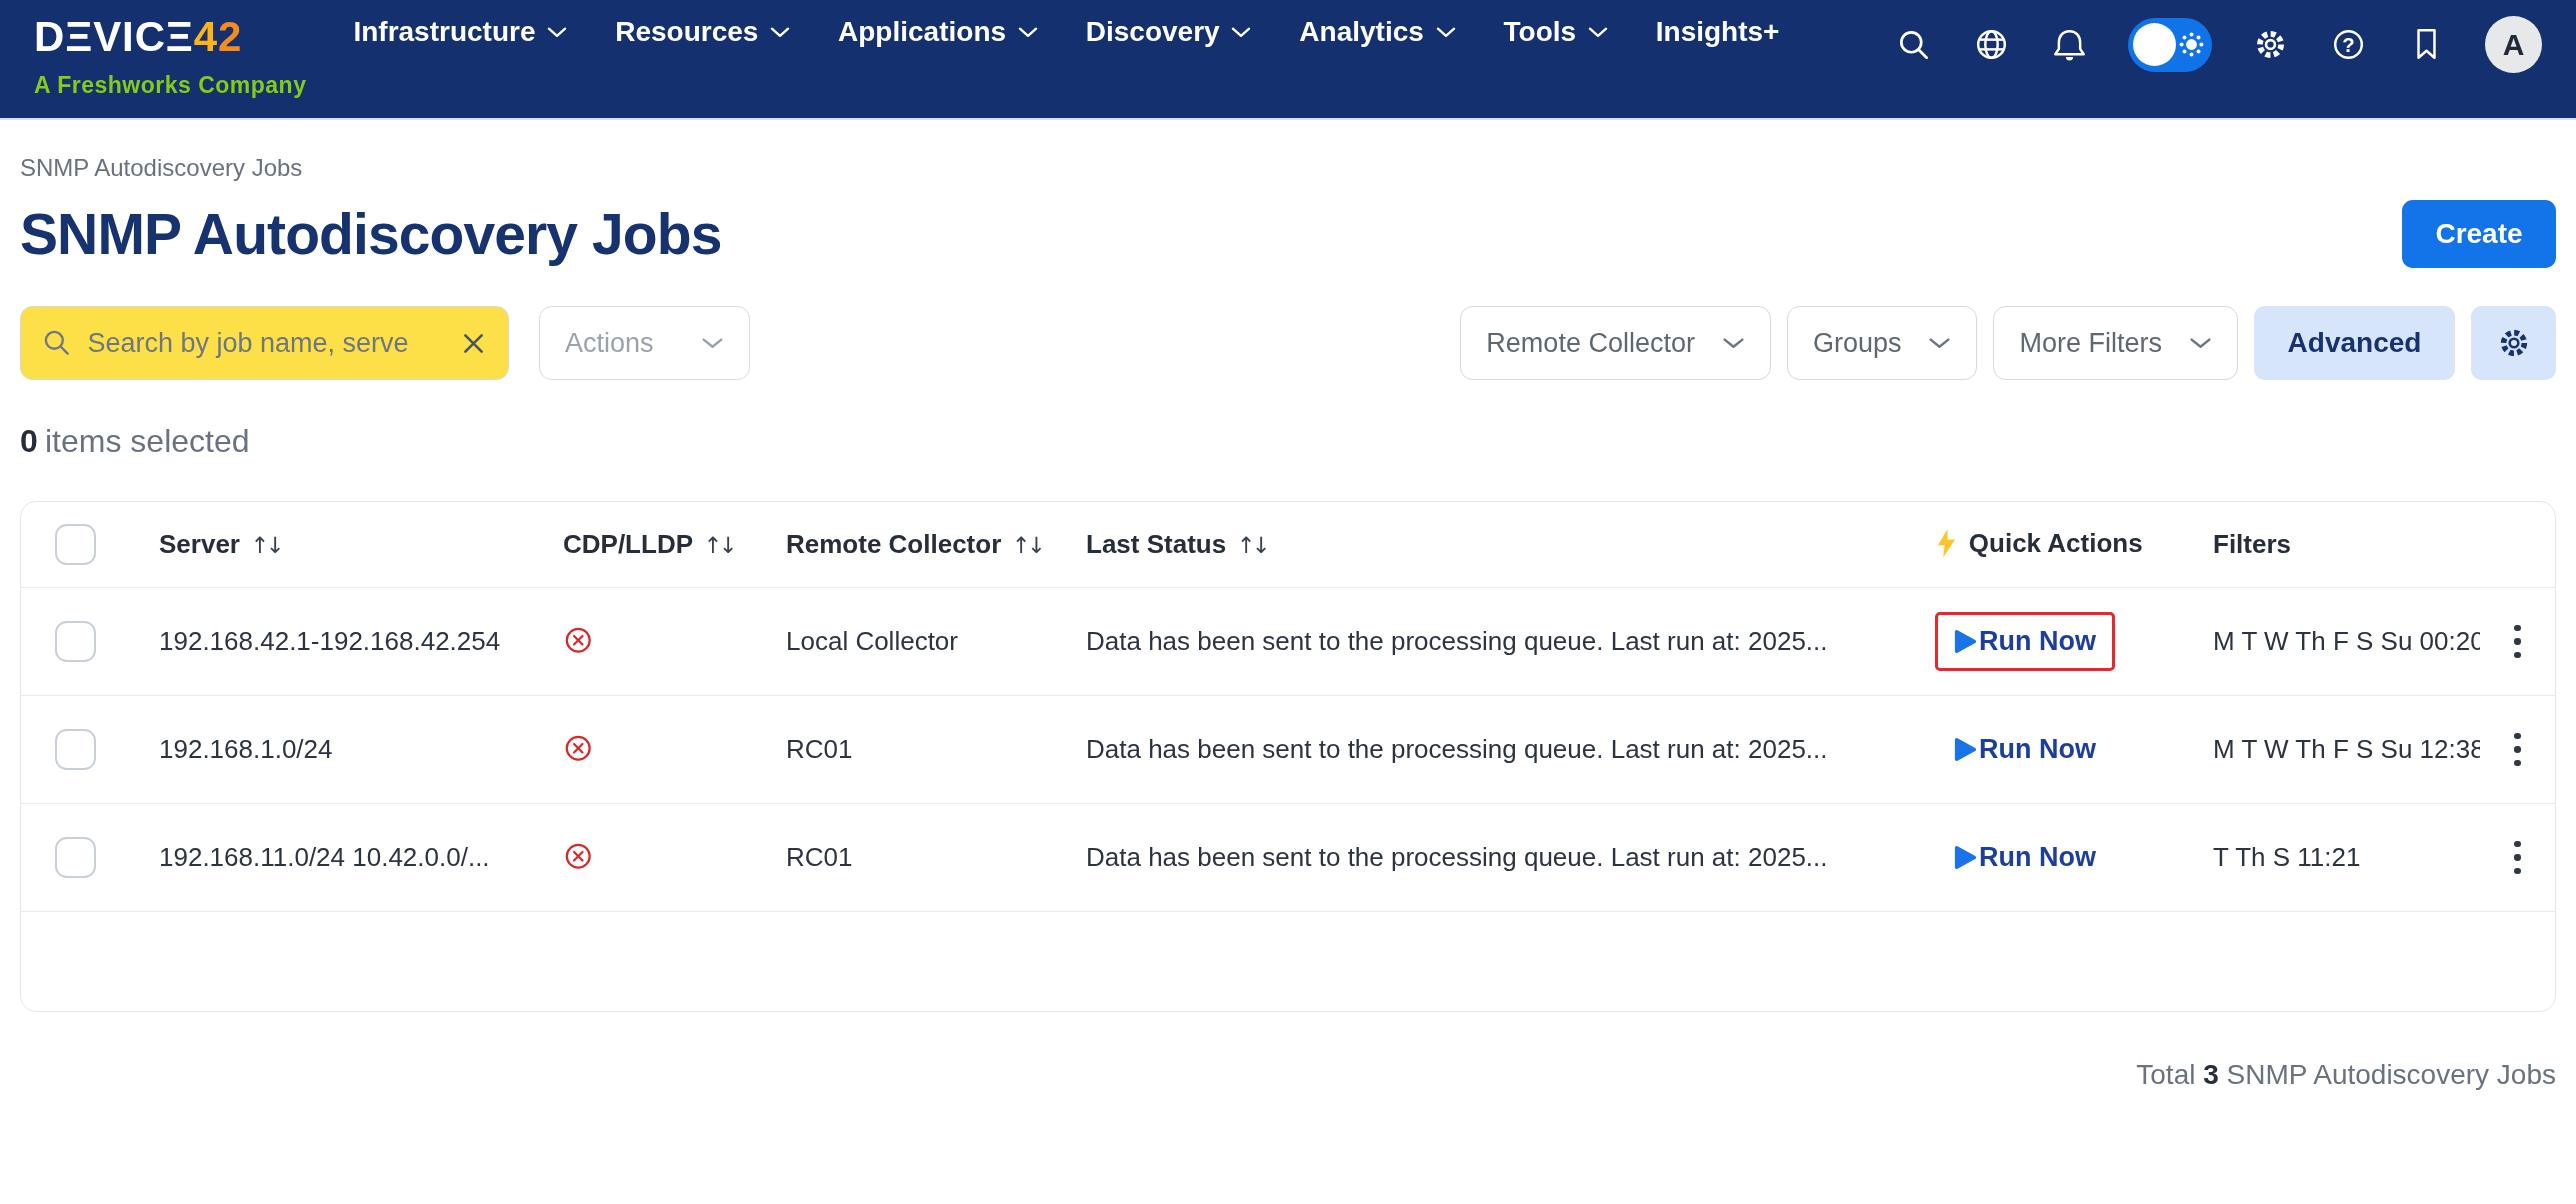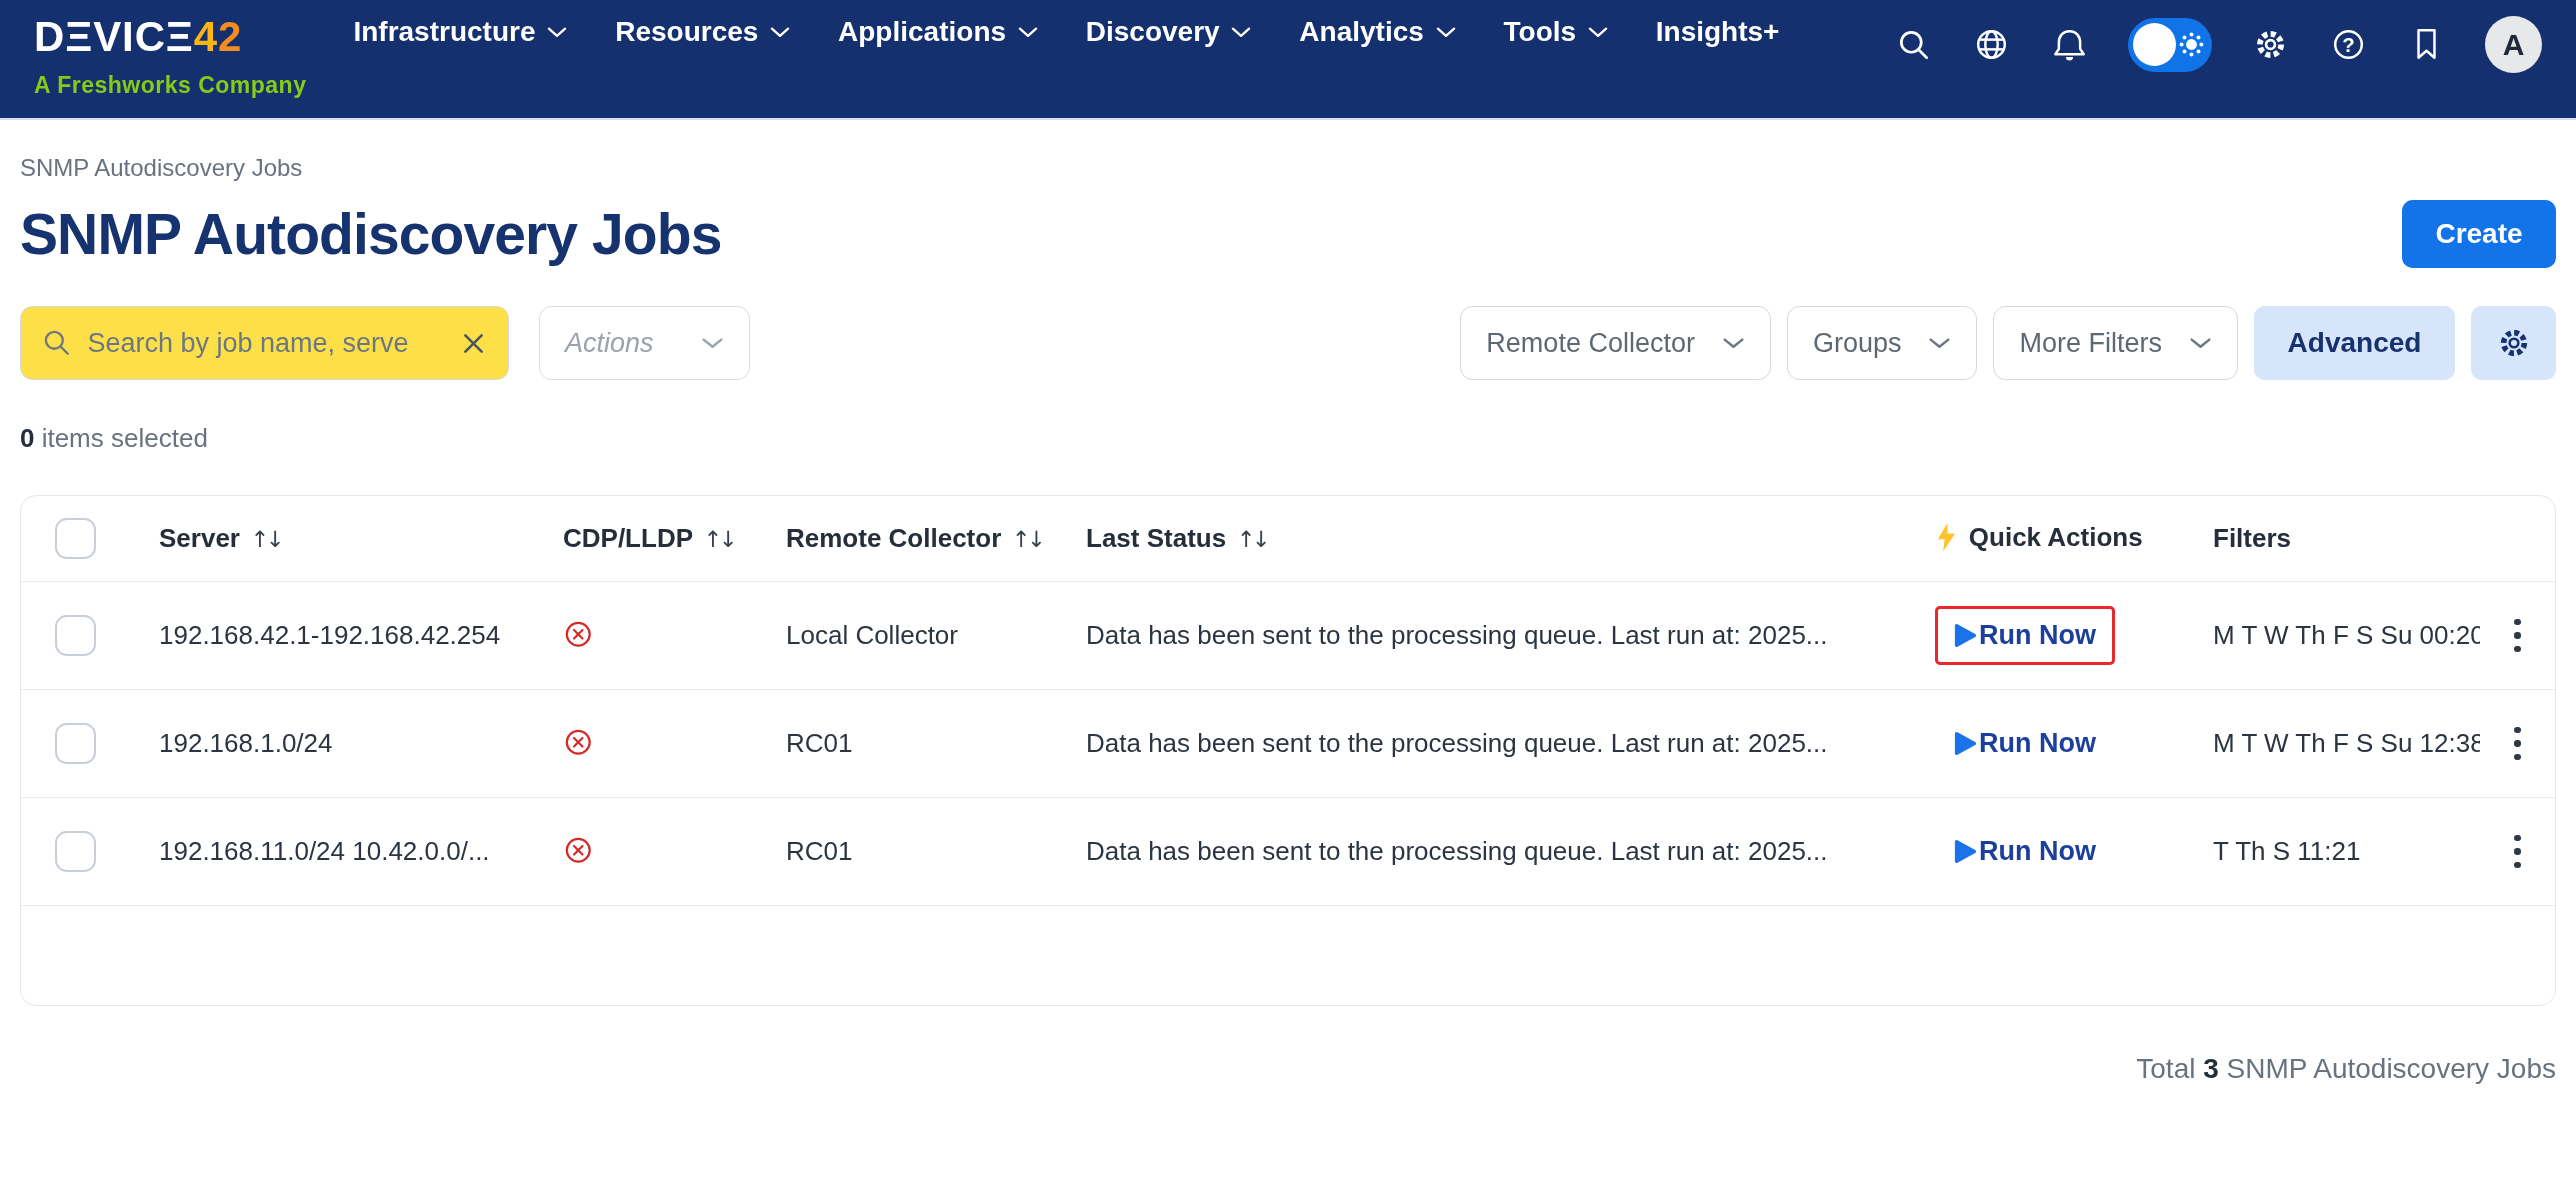--- a/index.html
+++ b/index.html
@@ -39,32 +39,32 @@
 
   
   .toolbar { margin-top: 38px; display: flex; align-items: center; }
   .search-box { width: 489px; height: 74px; border: 1.8px solid #d4d9df; border-radius: 12.6px;
     display: flex; align-items: center; padding: 0 20px; gap: 14.4px; background: #fde047; }
   .search-box input { flex: 1; border: none; outline: none; font-size: 27px; color: #374151;
     font-family: inherit; min-width: 0; background: transparent; }
   .search-box input::placeholder { color: #6d7683; }
   .actions-box { margin-left: 30px; width: 211px; height: 74px; border: 1.8px solid #d8dce2;
     border-radius: 12.6px; display: flex; align-items: center; justify-content: space-between;
-    padding: 0 25px; color: #9aa3ad; font-size: 27px; cursor: default; background: #fff; font-style: italic; }
+    padding: 0 25px; color: #9aa3ad; font-size: 27px; cursor: default; background: #fff; }
   .toolbar-right { margin-left: auto; display: flex; align-items: center; gap: 16px; }
   .filter-chip { height: 74px; border: 1.8px solid #d4d9df; border-radius: 12.6px; background: #fff;
     display: flex; align-items: center; gap: 27px; padding: 0 25px; font-size: 27px;
     color: #5d6873; cursor: pointer; white-space: nowrap; }
   .advanced-btn { width: 201px; height: 74px; border: none; border-radius: 10.8px;
     background: #d7e5fa; color: #16326f; font-size: 28px; font-weight: 700; cursor: pointer;
     font-family: inherit; }
   .gear-btn { width: 85px; height: 74px; border: none; border-radius: 10.8px; background: #d7e5fa;
     display: flex; align-items: center; justify-content: center; cursor: pointer; }
 
-  .selection-line { margin-top: 43px; font-size: 26px; color: #68737f; }
+  .selection-line { margin-top: 43px; font-size: 32px; color: #68737f; }
   .selection-line b { color: #252e3a; font-weight: 700; margin-right: 7.2px; }
 
   
   .card { margin-top: 41px; border: 1.8px solid #e3e7ec; border-radius: 16px; overflow: hidden; background: #fff; }
   .t-head, .t-row { display: grid;
     grid-template-columns: 118px 404px 223px 300px 849px 278px 287px 1fr;
     align-items: center; }
   .t-head { height: 86px; border-bottom: 1.8px solid #e7ebef; }
   .t-row { height: 108px; border-bottom: 1.8px solid #e7ebef; }
   .t-filler { height: 99px; }

